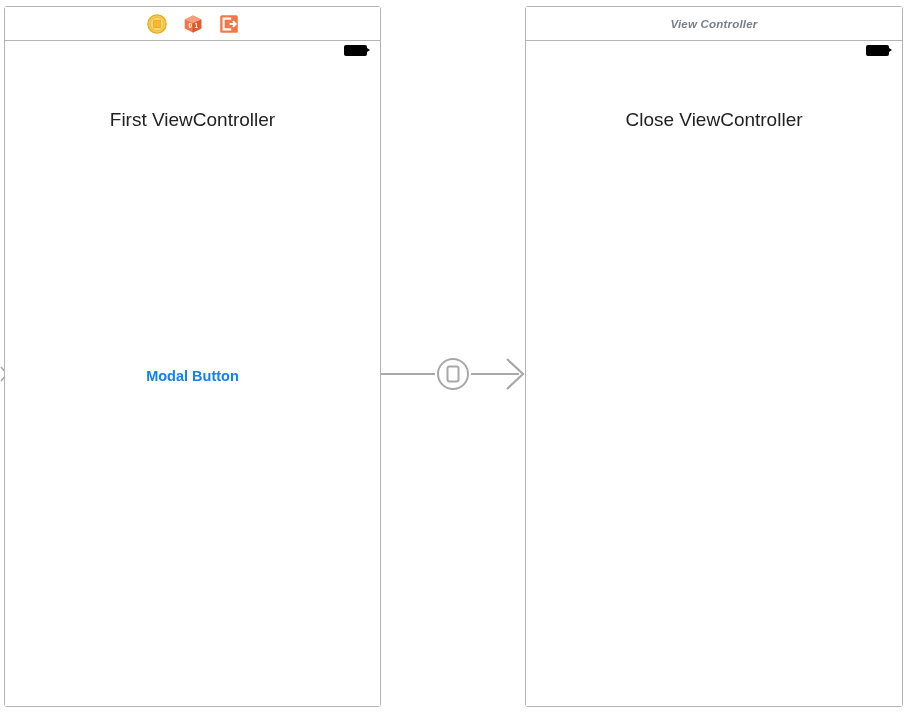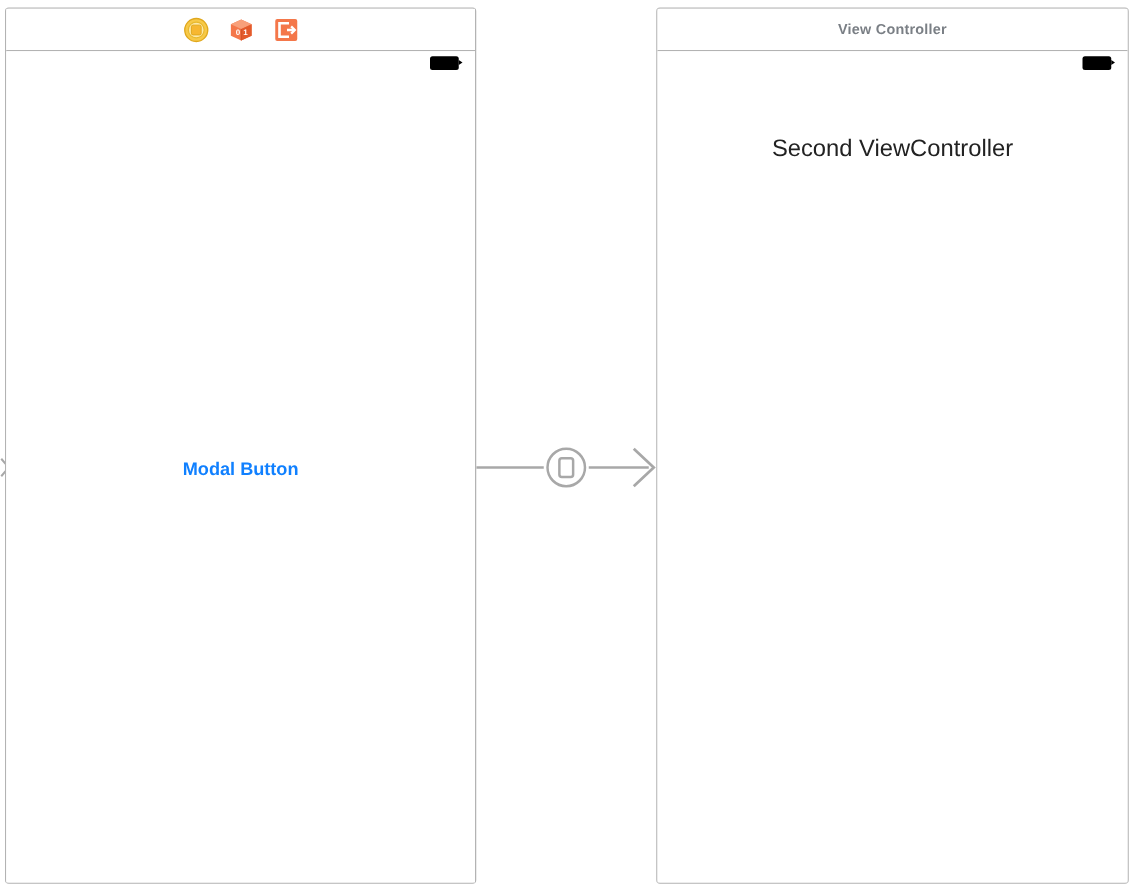--- a/index.html
+++ b/index.html
@@ -47,20 +47,21 @@
     display: flex;
     align-items: center;
     justify-content: center;
   }
   .scene-title {
     font-size: 11.5px;
     font-weight: bold;
     color: #7a7f85;
     letter-spacing: 0.2px;
     user-select: none;
+    font-style: italic;
   }
 
   
   .dock-icons {
     display: flex;
     align-items: center;
     gap: 14px;
   }
   .dock-icon {
     width: 22px;
@@ -188,20 +189,21 @@
           </svg>
         </span>
 
       </div>
     </div>
 
     <div class="scene-body">
       <div class="status-bar">
         <div class="battery"></div>
       </div>
+      <div class="vc-heading">First ViewController</div>
       <div class="vc-button">Modal Button</div>
     </div>
   </div>
 
   <div id="segue">
     <svg width="146" height="44" viewBox="0 0 146 44">
 
       <line x1="0" y1="22" x2="54" y2="22" stroke="#a8a8a8" stroke-width="2"></line>
 
       <line x1="90" y1="22" x2="138" y2="22" stroke="#a8a8a8" stroke-width="2"></line>
@@ -217,17 +219,17 @@
   <div class="scene" id="scene-second">
 
     <div class="scene-header">
       <span class="scene-title">View Controller</span>
     </div>
 
     <div class="scene-body">
       <div class="status-bar">
         <div class="battery"></div>
       </div>
-      <div class="vc-heading">Second ViewController</div>
+      <div class="vc-heading">Close ViewController</div>
     </div>
   </div>
 
 </div>
 
 </body></html>

